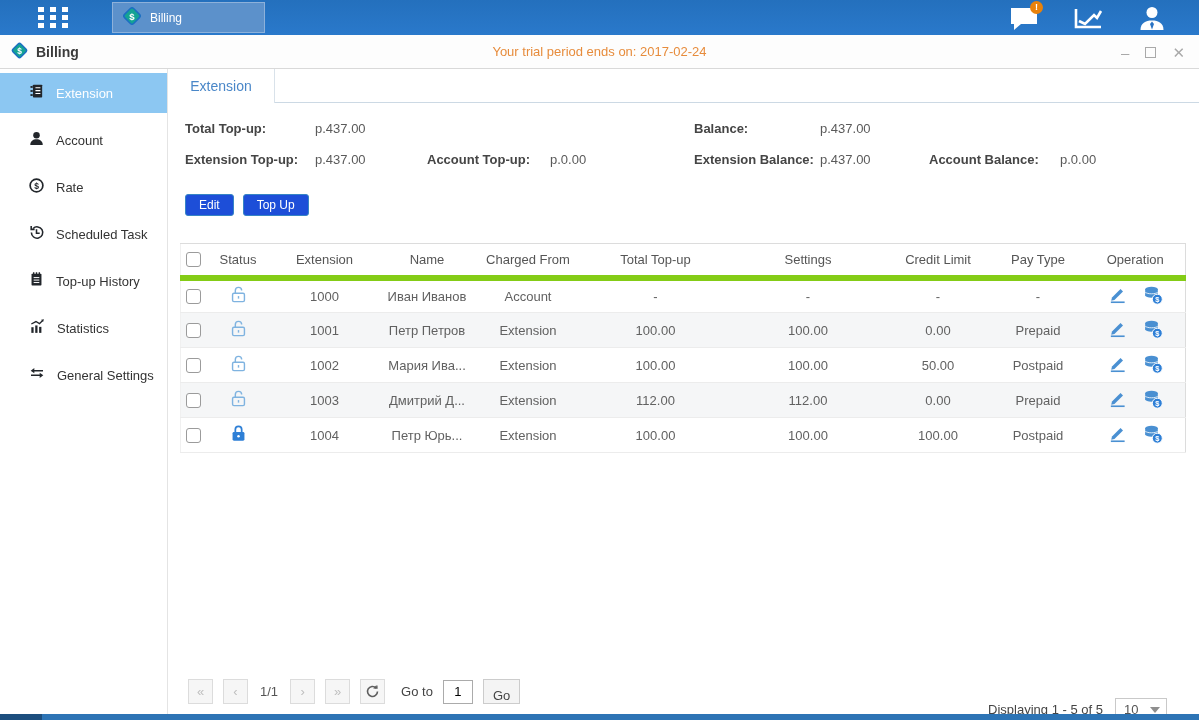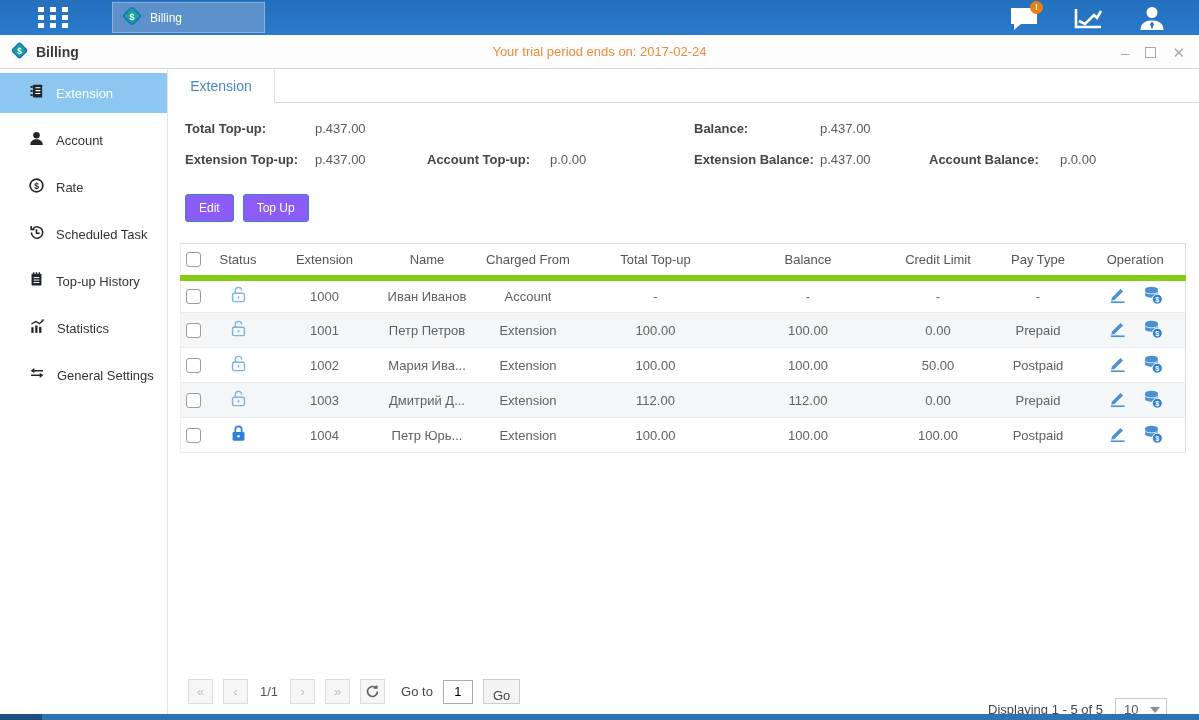--- a/index.html
+++ b/index.html
@@ -46,22 +46,22 @@
   .tab { position:absolute; left:0; top:0; width:107px; height:34px; background:#fff;
          border-right:1px solid #d9e2ea; color:#4a87c8; font-size:14px;
          display:flex; align-items:center; justify-content:center; cursor:pointer; }
 
   .summary { position:relative; height:100px; font-size:13px; }
   .summary .lab { position:absolute; font-weight:bold; color:#454545; white-space:nowrap; }
   .summary .val { position:absolute; color:#5a5a5a; white-space:nowrap; }
   .r1 { top:18px; } .r2 { top:49px; }
 
   .actions { position:absolute; left:17px; top:125px; display:flex; gap:9px; }
-  .btn-blue { background:#8b5cf6; color:#fff; font-size:12px; border:1px solid #3685c5;
-              border-radius:3px; height:28px; padding:0 13px; cursor:pointer;
+  .btn-blue { background:#1d4ed8; color:#fff; font-size:12px; border:1px solid #3685c5;
+              border-radius:3px; height:22px; padding:0 13px; cursor:pointer;
               font-family:"Liberation Sans", sans-serif; }
 
   .tablewrap { position:absolute; left:12px; top:174px; width:1005px; }
   table { border-collapse:collapse; width:1005px; table-layout:fixed; }
   thead td { height:34px; border-top:1px solid #dcdcdc; border-bottom:6px solid #84cc16;
              color:#555; font-size:13px; text-align:center; }
   tbody td { height:35px; border-bottom:1px solid #ececec; color:#616161; font-size:13px; text-align:center; }
   table { border-right:1px solid #dcdcdc; border-left:1px solid #f0f0f0; }
   tr.alt td { background:#f5f6f7; }
   .cb { display:inline-block; width:15px; height:15px; border:1.5px solid #9b9b9b; border-radius:3px;
@@ -260,21 +260,21 @@
           <col style="width:100px">
       </colgroup>
       <thead>
         <tr>
           <td><span class="cb"></span></td>
           <td>Status</td>
           <td>Extension</td>
           <td>Name</td>
           <td>Charged From</td>
           <td>Total Top-up</td>
-          <td>Balance</td>
+          <td>Settings</td>
           <td>Credit Limit</td>
           <td>Pay Type</td>
           <td>Operation</td>
         </tr>
       </thead>
       <tbody id="table-body">
           <tr>
             <td><span class="cb"></span></td>
             <td><span><svg width="19" height="19" viewBox="0 0 24 24">
                   <rect x="4.5" y="10.5" width="15" height="10.5" rx="1.8" fill="none" stroke="#7fb3e0" stroke-width="1.8"></rect>

